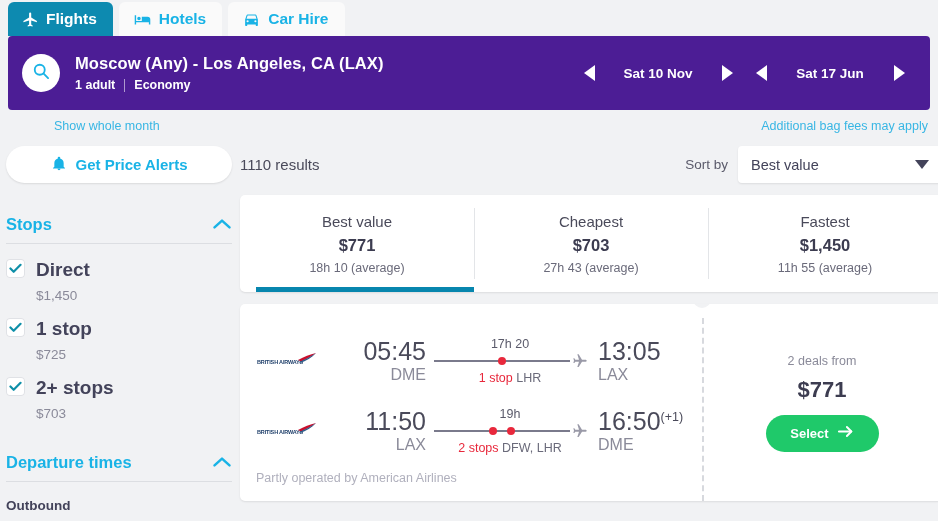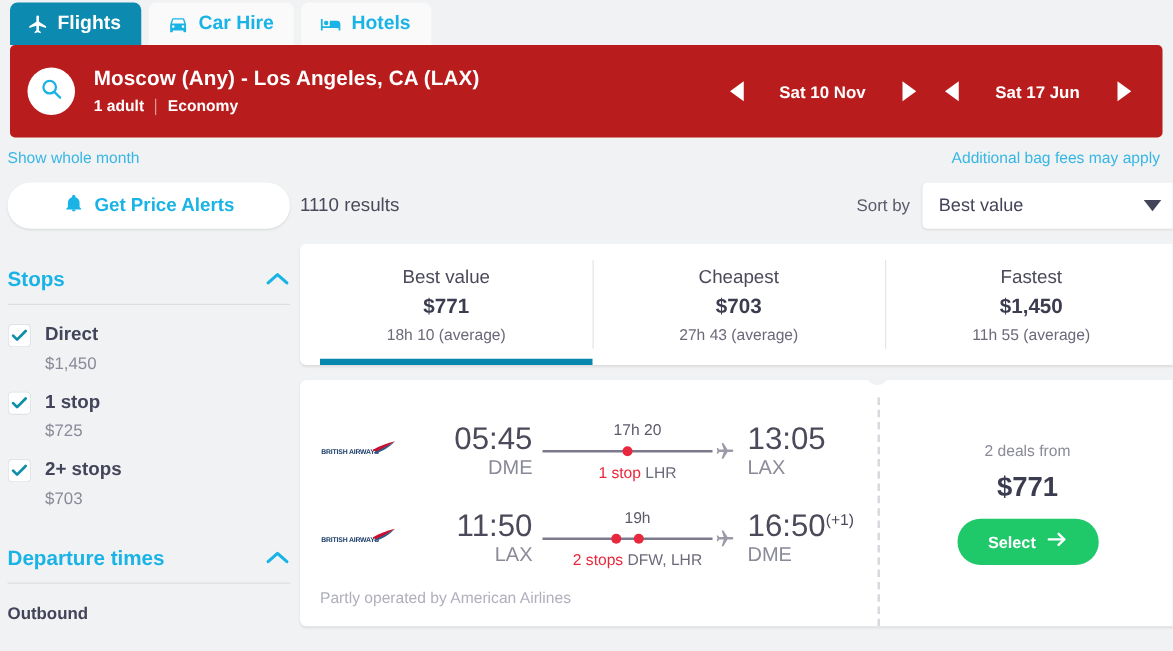--- a/index.html
+++ b/index.html
@@ -21,21 +21,21 @@
     font-size: 15.5px; font-weight: bold;
     background: #fafafa; color: #19b3e6;
     cursor: pointer; white-space: nowrap;
   }
   .tab.active { background: #0d8ab0; color: #ffffff; }
   .tab svg { display: block; }
 
   
   .searchbar {
     margin: 0 8px; height: 74px;
-    background: #b91c1c; border-radius: 4px;
+    background: #4c1d95; border-radius: 4px;
     display: flex; align-items: center; padding: 0 14px;
     color: #fff;
   }
   .search-circle {
     width: 38px; height: 38px; border-radius: 50%;
     background: #fff; flex: 0 0 38px;
     display: flex; align-items: center; justify-content: center;
   }
   .route-block { margin-left: 15px; flex: 1 1 auto; }
   .route-title { font-size: 16.5px; font-weight: bold; letter-spacing: .1px; }
@@ -49,21 +49,21 @@
     align-items: center; justify-content: center; cursor: pointer;
   }
   .tri { width: 0; height: 0; border-top: 8px solid transparent; border-bottom: 8px solid transparent; }
   .tri-l { border-right: 11px solid #fff; }
   .tri-r { border-left: 11px solid #fff; }
   .date-label { font-size: 13.5px; font-weight: bold; width: 104px; text-align: center; }
 
   
   .linkrow {
     display: flex; justify-content: space-between; align-items: center;
-    padding: 9px 10px 0 6px; font-size: 12.5px;
+    padding: 9px 10px 0 6px; font-size: 12.5px; margin-left: 48px;
   }
   .linkrow a { color: #38b6e4; text-decoration: none; cursor: pointer; }
 
   
   .body { display: flex; padding: 13px 8px 0 6px; gap: 8px; }
   .sidebar { width: 226px; flex: 0 0 226px; }
   .content { flex: 1 1 auto; }
 
   
   .alert-btn {
@@ -79,21 +79,21 @@
     padding-bottom: 9px; border-bottom: 1px solid #dcdee2;
   }
   .filter-title { font-size: 16.5px; font-weight: bold; color: #19b3e6; }
   .chev { cursor: pointer; }
   .filter-opt { margin-top: 15px; display: flex; gap: 11px; }
   .cbox {
     width: 19px; height: 19px; flex: 0 0 19px; background: #fff;
     border-radius: 4px; box-shadow: 0 0 0 1px #e0e2e6 inset;
     display: flex; align-items: center; justify-content: center; cursor: pointer;
   }
-  .opt-label { font-size: 15px; font-weight: bold; color: #43435a; }
+  .opt-label { font-size: 19px; font-weight: bold; color: #43435a; }
   .opt-price { font-size: 13.5px; color: #8a8a99; margin-top: 7px; }
   .sub-head { font-size: 13.5px; font-weight: bold; color: #43435a; margin-top: 16px; }
 
   
   .compare {
     background: #fff; border-radius: 5px; height: 97px;
     display: flex; position: relative; overflow: hidden;
     box-shadow: 0 1px 2px rgba(0,0,0,.09);
   }
   .cmp {
@@ -181,32 +181,32 @@
       <span>
         <svg width="17" height="17" viewBox="0 0 24 24" fill="#ffffff">
             <path d="M21 16v-2l-8-5V3.5A1.5 1.5 0 0 0 11.5 2 1.5 1.5 0 0 0 10 3.5V9l-8 5v2l8-2.5V19l-2 1.5V22l3.5-1 3.5 1v-1.5L13 19v-5.5z"></path>
           </svg>
       </span>
       <span>Flights</span>
     </div>
     <div class="tab">
       <span>
         <svg width="19" height="17" viewBox="0 0 24 24" fill="#19b3e6">
+            <path d="M7 13a2.5 2.5 0 1 0 0-5 2.5 2.5 0 0 0 0 5zm12-5h-8v6H3V6H1v13h2v-3h18v3h2v-7a4 4 0 0 0-4-4z"></path>
+          </svg>
+      </span>
+      <span>Hotels</span>
+    </div>
+    <div class="tab">
+      <span>
+        <svg width="19" height="17" viewBox="0 0 24 24" fill="#19b3e6">
             <path d="M18.92 6.01C18.72 5.42 18.16 5 17.5 5h-11c-.66 0-1.21.42-1.42 1.01L3 12v8a1 1 0 0 0 1 1h1a1 1 0 0 0 1-1v-1h12v1a1 1 0 0 0 1 1h1a1 1 0 0 0 1-1v-8l-2.08-5.99zM6.5 16a1.5 1.5 0 1 1 0-3 1.5 1.5 0 0 1 0 3zm11 0a1.5 1.5 0 1 1 0-3 1.5 1.5 0 0 1 0 3zM5 11l1.5-4.5h11L19 11H5z"></path>
           </svg>
       </span>
       <span>Car Hire</span>
-    </div>
-    <div class="tab">
-      <span>
-        <svg width="19" height="17" viewBox="0 0 24 24" fill="#19b3e6">
-            <path d="M7 13a2.5 2.5 0 1 0 0-5 2.5 2.5 0 0 0 0 5zm12-5h-8v6H3V6H1v13h2v-3h18v3h2v-7a4 4 0 0 0-4-4z"></path>
-          </svg>
-      </span>
-      <span>Hotels</span>
     </div>
   </div>
 
   <div class="searchbar">
     <div class="search-circle">
       <span>
         <svg width="20" height="20" viewBox="0 0 24 24" fill="none" stroke="#19b3e6" stroke-width="2.2">
             <circle cx="10.5" cy="10.5" r="6"></circle>
             <line x1="15.2" y1="15.2" x2="20.5" y2="20.5" stroke-linecap="round"></line>
           </svg>

